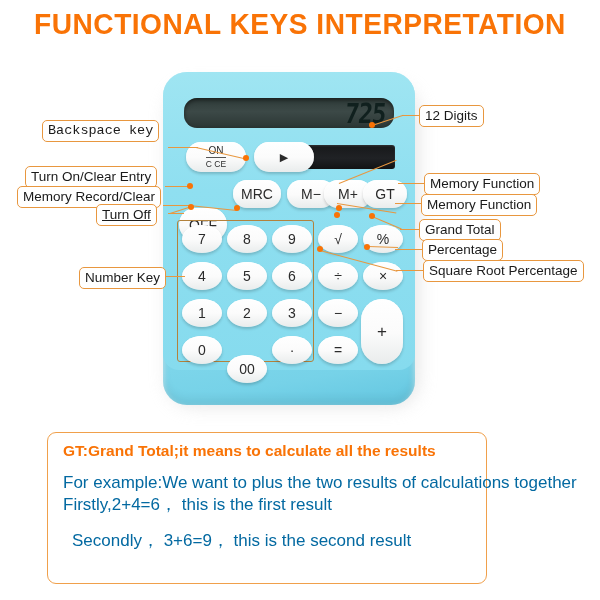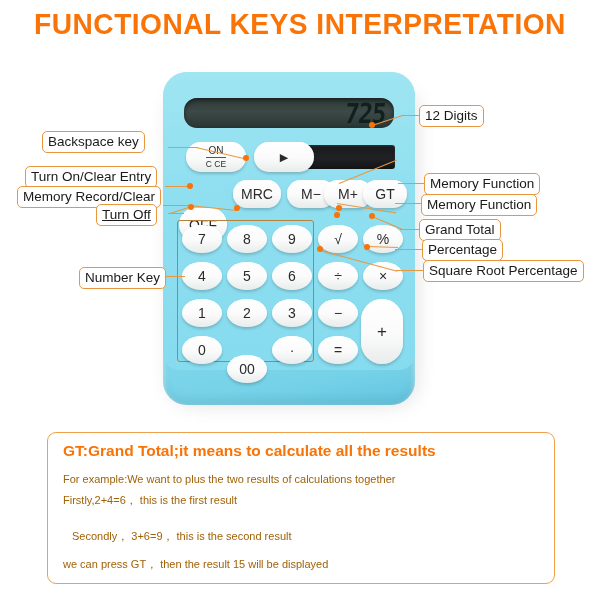--- a/index.html
+++ b/index.html
@@ -85,29 +85,29 @@
   .key.small{font-size:13px;}
   .key-onoff{flex-direction:column;line-height:10px;font-size:10px;}
   .key-onoff .bot{border-top:1px solid #555;padding-top:1px;margin-top:1px;font-size:8.5px;}
   .numbox{
     position:absolute;border:1.4px solid #b3823c;border-radius:3px;
     box-sizing:border-box;pointer-events:none;
   }
 
   
   .panel{
-    position:absolute;left:47px;top:432px;width:508px;height:152px;
+    position:absolute;left:47px;top:432px;width:440px;height:152px;
     border:1.4px solid #f0a04b;border-radius:9px;background:#fff;box-sizing:border-box;
   }
   .panel-head{
     position:absolute;left:15px;top:9px;color:#f97306;font-weight:bold;font-size:15.5px;
     white-space:nowrap;
   }
   .panel-line{
-    position:absolute;left:15px;color:#a16207;font-size:11px;white-space:nowrap;
+    position:absolute;left:15px;color:#0369a1;font-size:17px;white-space:nowrap;
   }
 </style>
 </head>
 <body>
 
 <div id="stage">
 
   <div class="title">FUNCTIONAL KEYS INTERPRETATION</div>
 
   <div class="calc-shadow"></div>
@@ -193,34 +193,33 @@
   <div class="dot" style="left:369px;top:213px;"></div>
 
   <div class="leader h" style="left:395px;top:249px;width:28px;"></div>
   <div class="diag" style="left:368px;top:246px;width:30px;transform:rotate(2deg);"></div>
   <div class="dot" style="left:364px;top:244px;"></div>
 
   <div class="leader h" style="left:396px;top:270px;width:28px;"></div>
   <div class="diag" style="left:320px;top:250px;width:80px;transform:rotate(15deg);"></div>
   <div class="dot" style="left:317px;top:246px;"></div>
 
-  <div class="label" style="left:42px;top:131px;">Backspace key</div>
+  <div class="label" style="left:42px;top:120px;font-family:Liberation Mono, monospace;">Backspace key</div>
   <div class="label" style="left:25px;top:166px;">Turn On/Clear Entry</div>
   <div class="label" style="left:17px;top:186px;">Memory Record/Clear</div>
   <div class="label" style="left:96px;top:204px;text-decoration:underline;">Turn Off</div>
   <div class="label" style="left:79px;top:267px;">Number Key</div>
 
   <div class="label" style="left:419px;top:105px;">12 Digits</div>
   <div class="label" style="left:424px;top:173px;">Memory Function</div>
   <div class="label" style="left:421px;top:194px;">Memory Function</div>
   <div class="label" style="left:419px;top:219px;">Grand Total</div>
   <div class="label" style="left:422px;top:239px;">Percentage</div>
   <div class="label" style="left:423px;top:260px;">Square Root Percentage</div>
 
   <div class="panel">
     <div class="panel-head">GT:Grand Total;it means to calculate all the results</div>
     <div class="panel-line" style="top:40px;">For example:We want to plus the two  results of calculations together</div>
     <div class="panel-line" style="top:60px;">Firstly,2+4=6， this is the first result</div>
     <div class="panel-line" style="top:96px;margin-left:9px;">Secondly， 3+6=9， this is the second result</div>
-    <div class="panel-line" style="top:124px;">we can press GT， then the result 15 will be displayed</div>
   </div>
 
 </div>
 
 </body></html>

